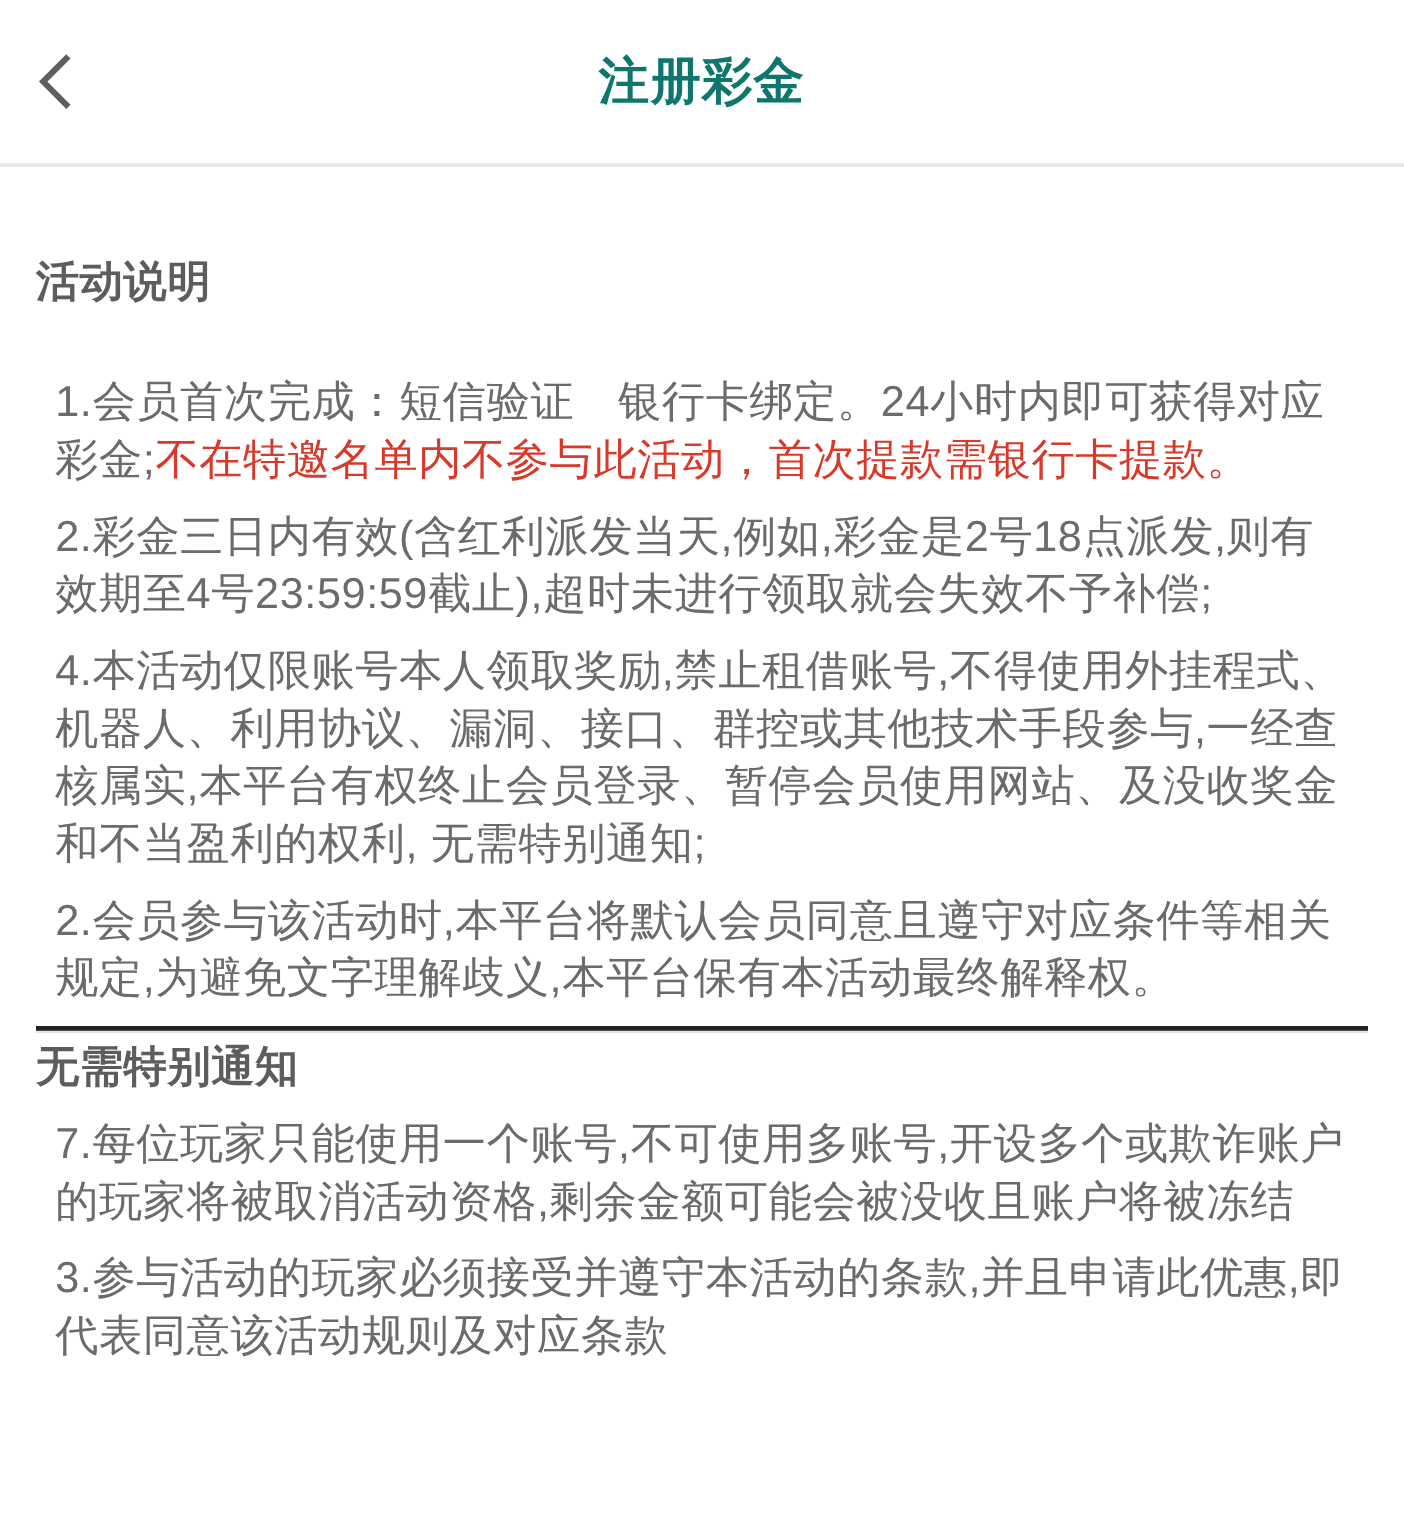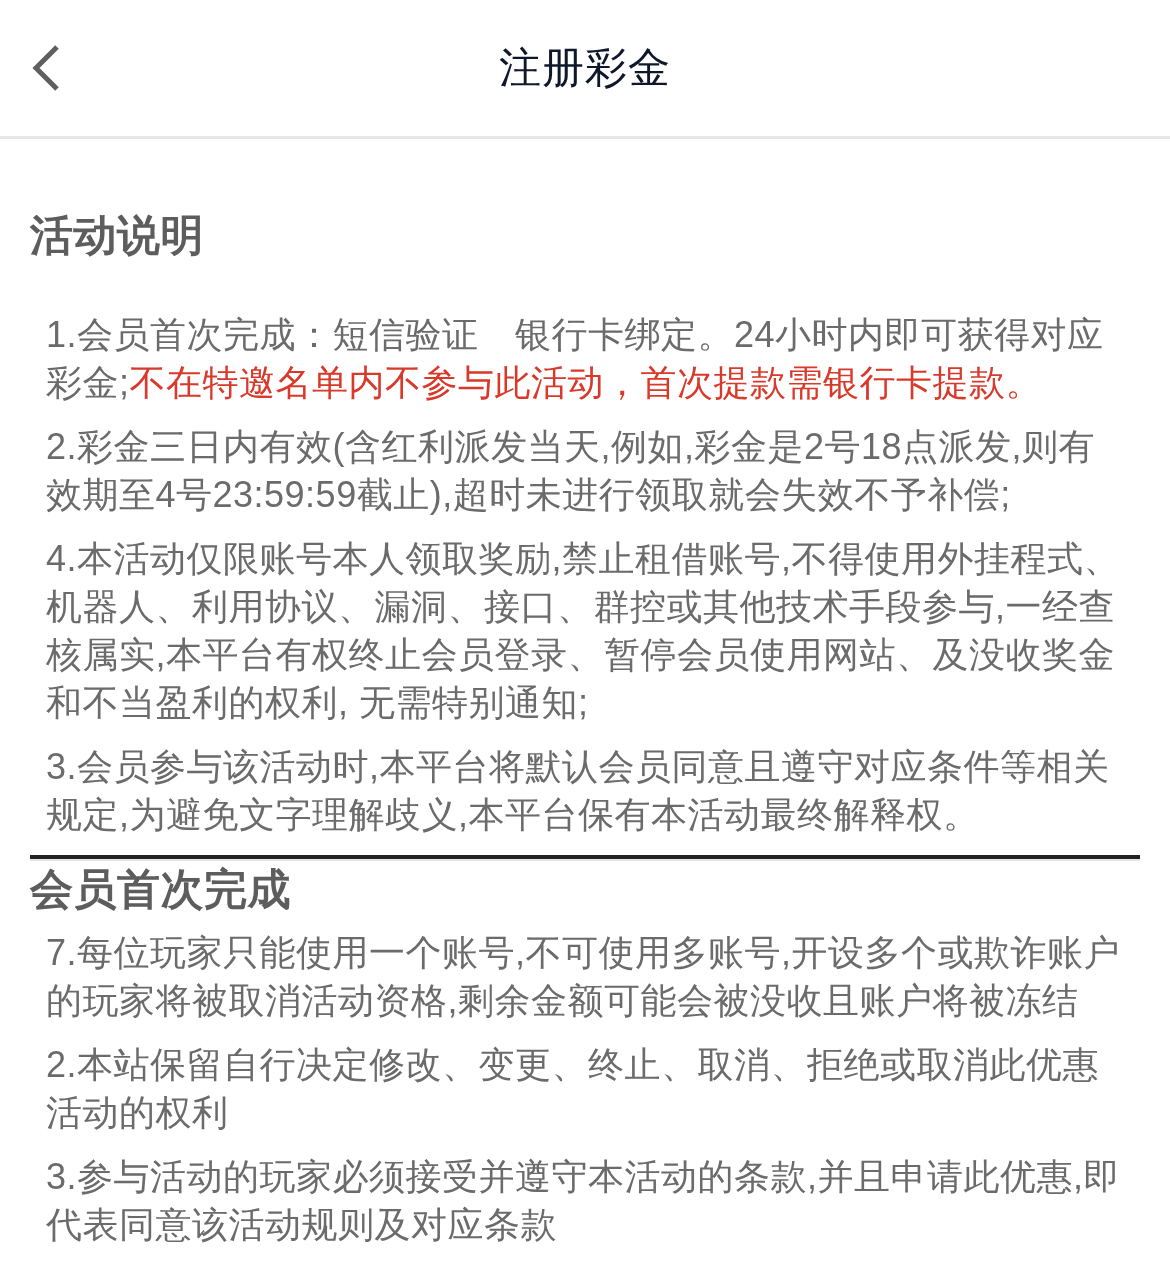--- a/index.html
+++ b/index.html
@@ -35,33 +35,34 @@
     border: none;
     padding: 0;
     margin: 0;
     cursor: pointer;
     display: flex;
     align-items: center;
     justify-content: center;
   }
   .page-title {
     font-size: 42px;
-    color: #0f172a;
+    color: #0f766e;
     letter-spacing: 1px;
+    font-weight: bold;
   }
   
   .content {
     padding: 0 30px 40px 30px;
     font-size: 36px;
     line-height: 48px;
     color: #6b6b6b;
     letter-spacing: 0.5px;
   }
   .section-heading {
-    font-size: 43px;
+    font-size: 36px;
     font-weight: 700;
     color: #5d5d5d;
     line-height: 48px;
     margin: 0;
   }
   .section-heading.first {
     margin: 72px 0 52px 0;
   }
   .paragraphs p {
     margin: 16px;
@@ -89,29 +90,28 @@
   </header>
 
   <main class="content">
 
     <section>
       <h2 class="section-heading first">活动说明</h2>
       <div class="paragraphs">
           <p><span>1.会员首次完成：短信验证　银行卡绑定。24小时内即可获得对应彩金;</span><span style="color: rgb(217, 57, 42);">不在特邀名单内不参与此活动，首次提款需银行卡提款。</span></p>
           <p><span>2.彩金三日内有效(含红利派发当天,例如,彩金是2号18点派发,则有效期至4号23:59:59截止),超时未进行领取就会失效不予补偿;</span></p>
           <p><span>4.本活动仅限账号本人领取奖励,禁止租借账号,不得使用外挂程式、机器人、利用协议、漏洞、接口、群控或其他技术手段参与,一经查核属实,本平台有权终止会员登录、暂停会员使用网站、及没收奖金和不当盈利的权利, 无需特别通知;</span></p>
-          <p><span>3.会员参与该活动时,本平台将默认会员同意且遵守对应条件等相关规定,为避免文字理解歧义,本平台保有本活动最终解释权。</span></p>
+          <p><span>2.会员参与该活动时,本平台将默认会员同意且遵守对应条件等相关规定,为避免文字理解歧义,本平台保有本活动最终解释权。</span></p>
         </div>
     </section>
 
     <hr class="dark-divider">
 
     <section>
-      <h2 class="section-heading">会员首次完成</h2>
+      <h2 class="section-heading">无需特别通知</h2>
       <div class="paragraphs">
           <p><span>7.每位玩家只能使用一个账号,不可使用多账号,开设多个或欺诈账户的玩家将被取消活动资格,剩余金额可能会被没收且账户将被冻结</span></p>
-          <p><span>2.本站保留自行决定修改、变更、终止、取消、拒绝或取消此优惠活动的权利</span></p>
           <p><span>3.参与活动的玩家必须接受并遵守本活动的条款,并且申请此优惠,即代表同意该活动规则及对应条款</span></p>
         </div>
     </section>
 
   </main>
 </div>
 
 </body></html>

